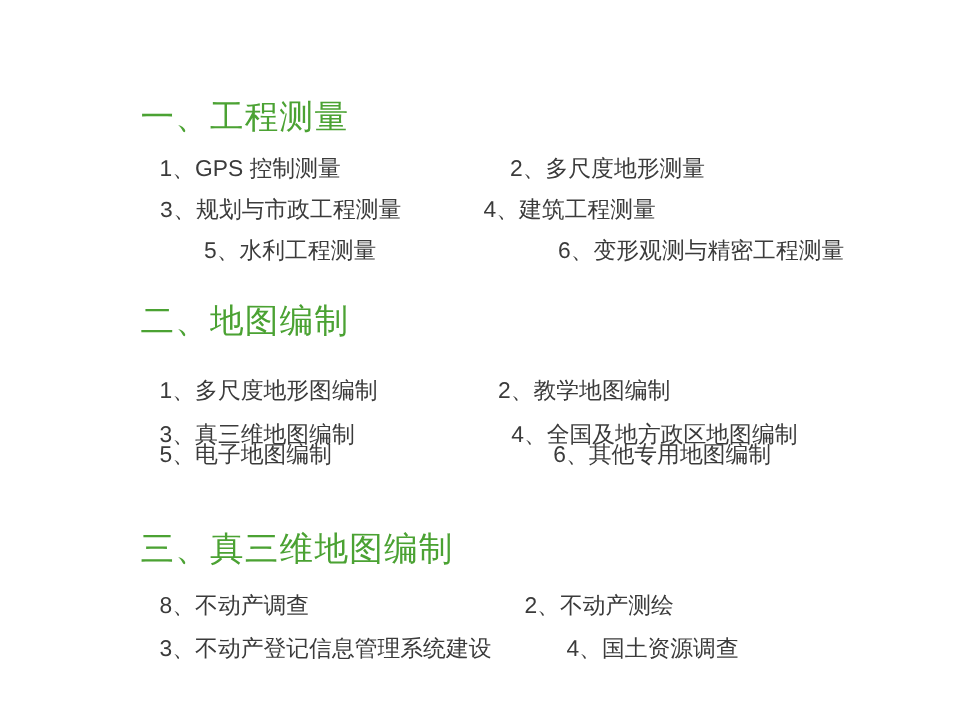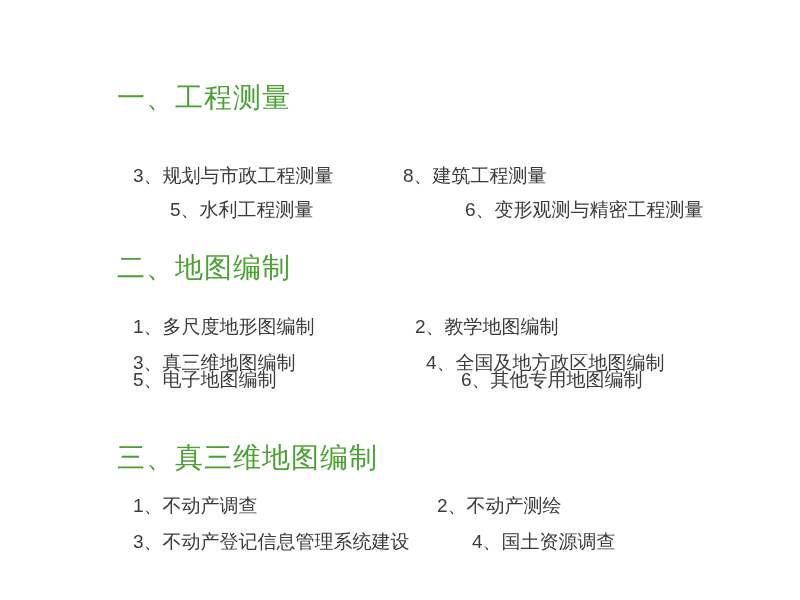--- a/index.html
+++ b/index.html
@@ -27,21 +27,21 @@
     left: 133px;
     display: flex;
     font-size: 19px;
     line-height: 22px;
     color: var(--body-text, #3b3b3b);
     white-space: nowrap;
   }
   .c1 { flex: 0 0 auto; }
   
   .w292 { width: 292px; }
-  .w270 { width: 270px; }
+  .w270 { width: 270px; font-family: Liberation Mono, monospace; }
   .w295 { width: 295px; }
   .w282 { width: 282px; }
   .w293 { width: 293px; }
   .w304 { width: 304px; }
   .w339 { width: 339px; }
   
   #t1  { top: 83px; }
   #r11 { top: 131px; }
   #r12 { top: 165px; }
   #r13 { top: 199px; margin-left: 37px; }
@@ -52,23 +52,27 @@
   #t3  { top: 443px; }
   #r31 { top: 495px; }
   #r32 { top: 531px; }
 </style>
 </head>
 <body style="background: rgb(255, 255, 255);">
 
 <div class="slide">
 
   <h2 id="t1" class="sec-title">一、工程测量</h2>
+  <div id="r11" class="row">
+    <span class="c1 w292">1、GPS 控制测量</span>
+    <span class="c2">2、多尺度地形测量</span>
+  </div>
   <div id="r12" class="row">
     <span class="c1 w270">3、规划与市政工程测量</span>
-    <span class="c2">8、建筑工程测量</span>
+    <span class="c2">4、建筑工程测量</span>
   </div>
   <div id="r13" class="row">
     <span class="c1 w295">5、水利工程测量</span>
     <span class="c2">6、变形观测与精密工程测量</span>
   </div>
 
   <h2 id="t2" class="sec-title">二、地图编制</h2>
   <div id="r21" class="row">
     <span class="c1 w282">1、多尺度地形图编制</span>
     <span class="c2">2、教学地图编制</span>
@@ -77,21 +81,21 @@
     <span class="c1 w293">3、真三维地图编制</span>
     <span class="c2">4、全国及地方政区地图编制</span>
   </div>
   <div id="r23" class="row">
     <span class="c1 w295">5、电子地图编制</span>
     <span class="c2">6、其他专用地图编制</span>
   </div>
 
   <h2 id="t3" class="sec-title">三、真三维地图编制</h2>
   <div id="r31" class="row">
-    <span class="c1 w304">1、不动产调查</span>
+    <span class="c1 w304">8、不动产调查</span>
     <span class="c2">2、不动产测绘</span>
   </div>
   <div id="r32" class="row">
     <span class="c1 w339">3、不动产登记信息管理系统建设</span>
     <span class="c2">4、国土资源调查</span>
   </div>
 
 </div>
 
 </body></html>

